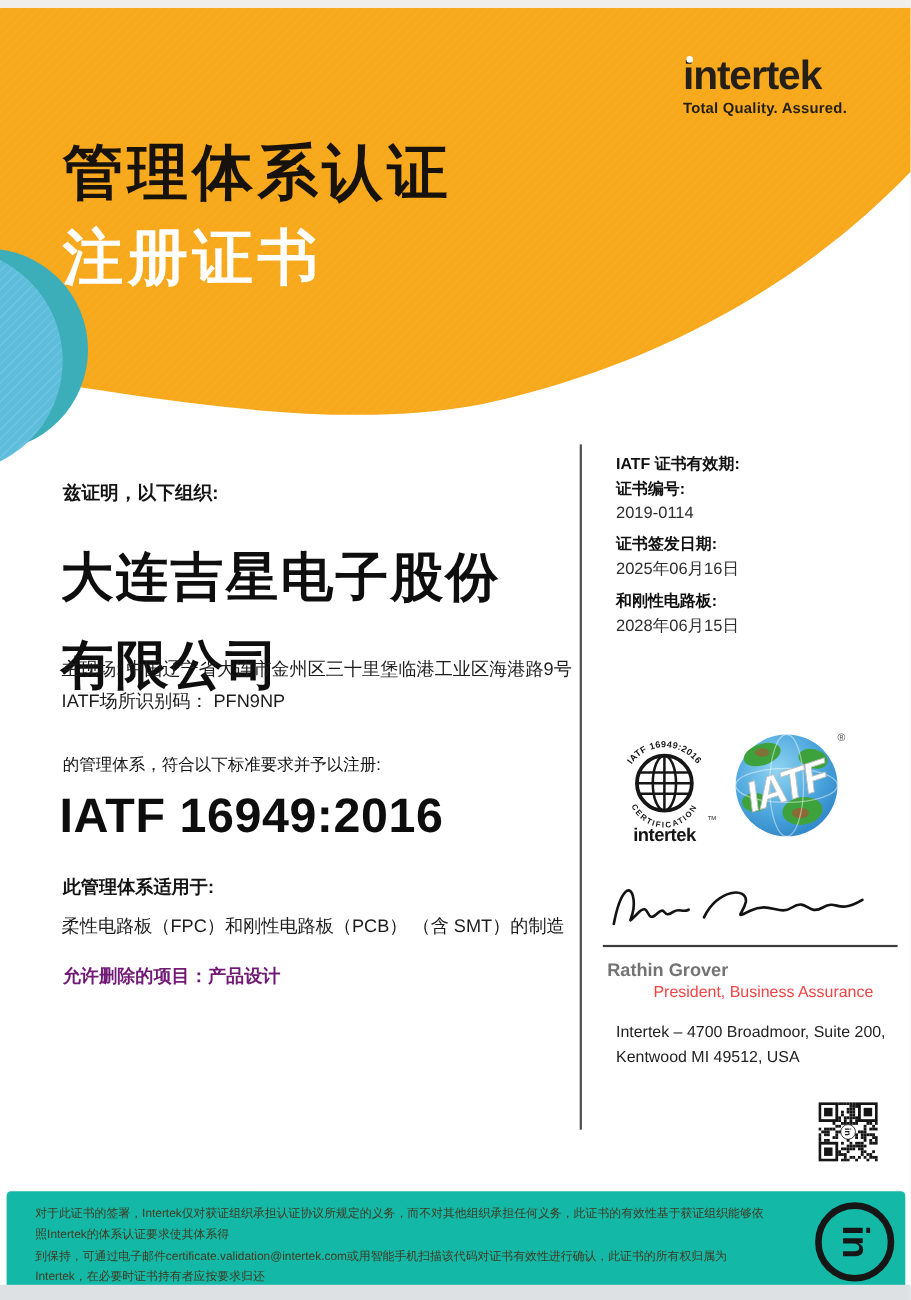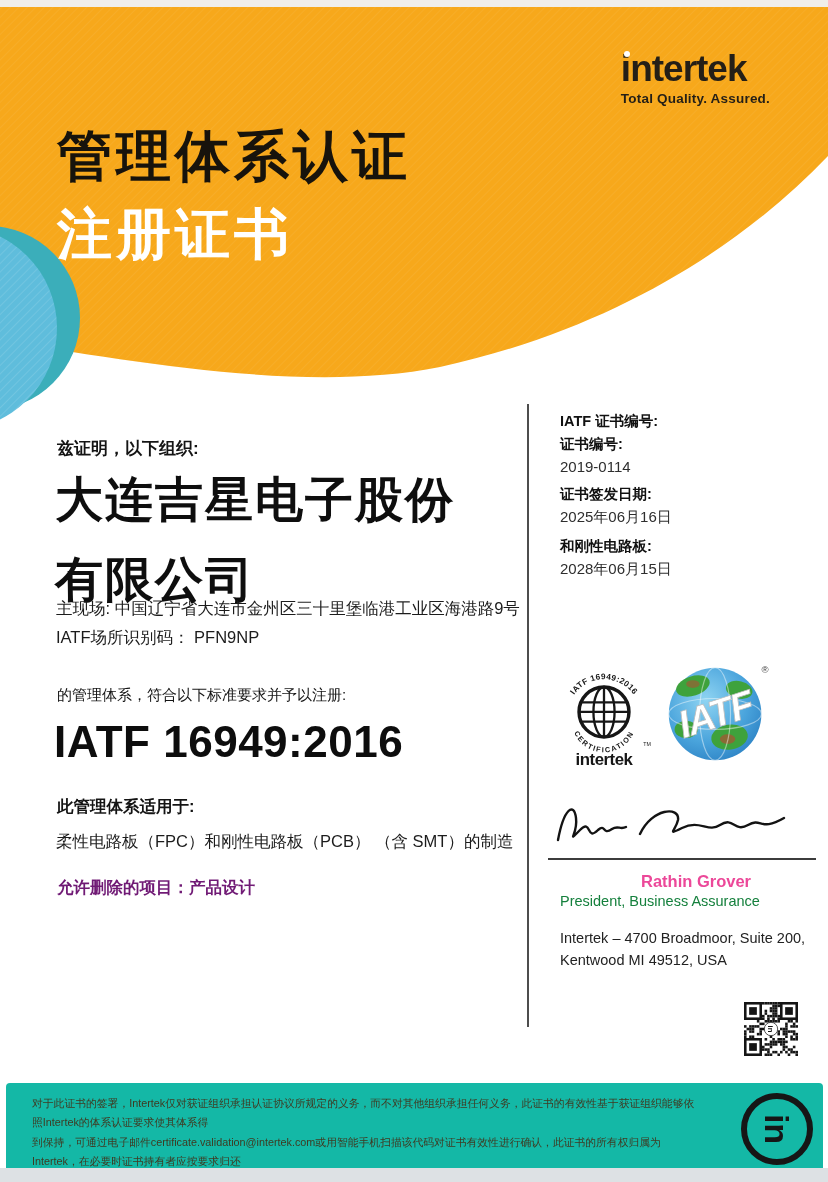--- a/index.html
+++ b/index.html
@@ -7,38 +7,38 @@
   
   #header-art{position:absolute;top:0;left:0;}
   .title1{position:absolute;left:57px;top:120px;font-size:55px;font-weight:900;letter-spacing:4px;color:#17130c;}
   .title2{position:absolute;left:57px;top:198px;font-size:55px;font-weight:900;letter-spacing:4px;color:#ffffff;}
   .logo{position:absolute;top:50px;right:58px;text-align:left;color:#241f17;}
   .logo-word{position:relative;font-size:37px;font-weight:800;letter-spacing:-1px;line-height:1;}
   .logo-idot{position:absolute;left:3px;top:1px;width:6px;height:6px;border-radius:50%;background:#fff;}
   .logo-tag{font-size:13.5px;font-weight:700;margin-top:4px;letter-spacing:0.2px;}
   
   .certify{position:absolute;left:57px;top:437px;font-size:17px;font-weight:700;color:#141414;}
-  .company{position:absolute;left:55px;top:460px;font-size:48px;font-weight:900;line-height:80px;color:#0e0e0e;letter-spacing:2px;}
+  .company{position:absolute;left:55px;top:486px;font-size:48px;font-weight:900;line-height:80px;color:#0e0e0e;letter-spacing:2px;}
   .site{position:absolute;left:56px;top:598px;font-size:16.5px;color:#1c1c1c;}
   .sitecode{position:absolute;left:56px;top:627px;font-size:16.5px;color:#1c1c1c;}
   .conform{position:absolute;left:57px;top:686px;font-size:15px;font-weight:400;color:#141414;}
   .standard{position:absolute;left:54px;top:717px;font-size:44px;font-weight:800;color:#0d0d0d;letter-spacing:0.5px;}
   .scope-label{position:absolute;left:57px;top:796px;font-size:16.5px;font-weight:700;color:#141414;}
   .scope-text{position:absolute;left:56px;top:831px;font-size:16.5px;color:#1c1c1c;}
   .exclusion{position:absolute;left:57px;top:877px;font-size:16.5px;font-weight:700;color:#701a75;}
   
   .divider{position:absolute;left:527px;top:404px;width:2px;height:623px;background:#4d4d4d;}
   .fields{position:absolute;left:560px;top:412px;width:250px;}
   .f-label{font-size:14.5px;font-weight:700;color:#111;margin-bottom:4px;}
   .f-value{font-size:15px;color:#2e2e2e;margin-bottom:10px;}
   .seals{position:absolute;left:556px;top:652px;display:flex;align-items:flex-end;gap:10px;}
   .sig{position:absolute;left:548px;top:790px;width:268px;}
   .sig-line{border-top:2px solid #3c3c3c;margin-top:2px;}
-  .sig-name{margin:12px 0 2px 28px;font-size:16.5px;font-weight:700;color:#ec4899;text-align:center;}
-  .sig-title{margin-left:12px;font-size:14.5px;color:#15803d;}
+  .sig-name{margin:12px 0 2px 4px;font-size:16.5px;font-weight:700;color:#737373;}
+  .sig-title{margin-left:24px;font-size:14.5px;color:#ef4444;text-align:center;}
   .sig-addr{margin:18px 0 0 12px;font-size:14.5px;color:#222;line-height:1.55;}
   #qr-svg{position:absolute;left:744px;top:1002px;}
   
   .band{position:absolute;left:6px;right:5px;top:1083px;height:101px;background:#14b8a6;border-radius:4px 4px 0 0;}
   .band-inner{padding:11px 118px 0 26px;}
   .disc{font-size:10.8px;color:#3f3a22;line-height:1.8;}
   .roundel{position:absolute;right:10px;top:10px;width:60px;height:60px;border:6px solid #161616;border-radius:50%;display:flex;align-items:center;justify-content:center;}
   .roundel span{font-size:34px;font-weight:800;color:#161616;transform:rotate(90deg);line-height:1;}
   .page-edge{position:absolute;left:0;right:0;bottom:0;height:14px;background:#dde1e4;}
   .top-edge{position:absolute;left:0;right:0;top:0;height:7px;background:#f0eeea;}
@@ -85,21 +85,21 @@
   <div class="conform">的管理体系，符合以下标准要求并予以注册:</div>
   <div class="standard">IATF 16949:2016</div>
   <div class="scope-label">此管理体系适用于:</div>
   <div class="scope-text">柔性电路板（FPC）和刚性电路板（PCB） （含 SMT）的制造</div>
   <div class="exclusion">允许删除的项目：产品设计</div>
 
   <div class="divider"></div>
 
   <div class="fields">
     <div>
-      <div class="f-label">IATF 证书编号:</div>
+      <div class="f-label">IATF 证书有效期:</div>
     </div>
     <div>
       <div class="f-label">证书编号:</div>
       <div class="f-value">2019-0114</div>
     </div>
     <div>
       <div class="f-label">证书签发日期:</div>
       <div class="f-value">2025年06月16日</div>
     </div>
     <div>

